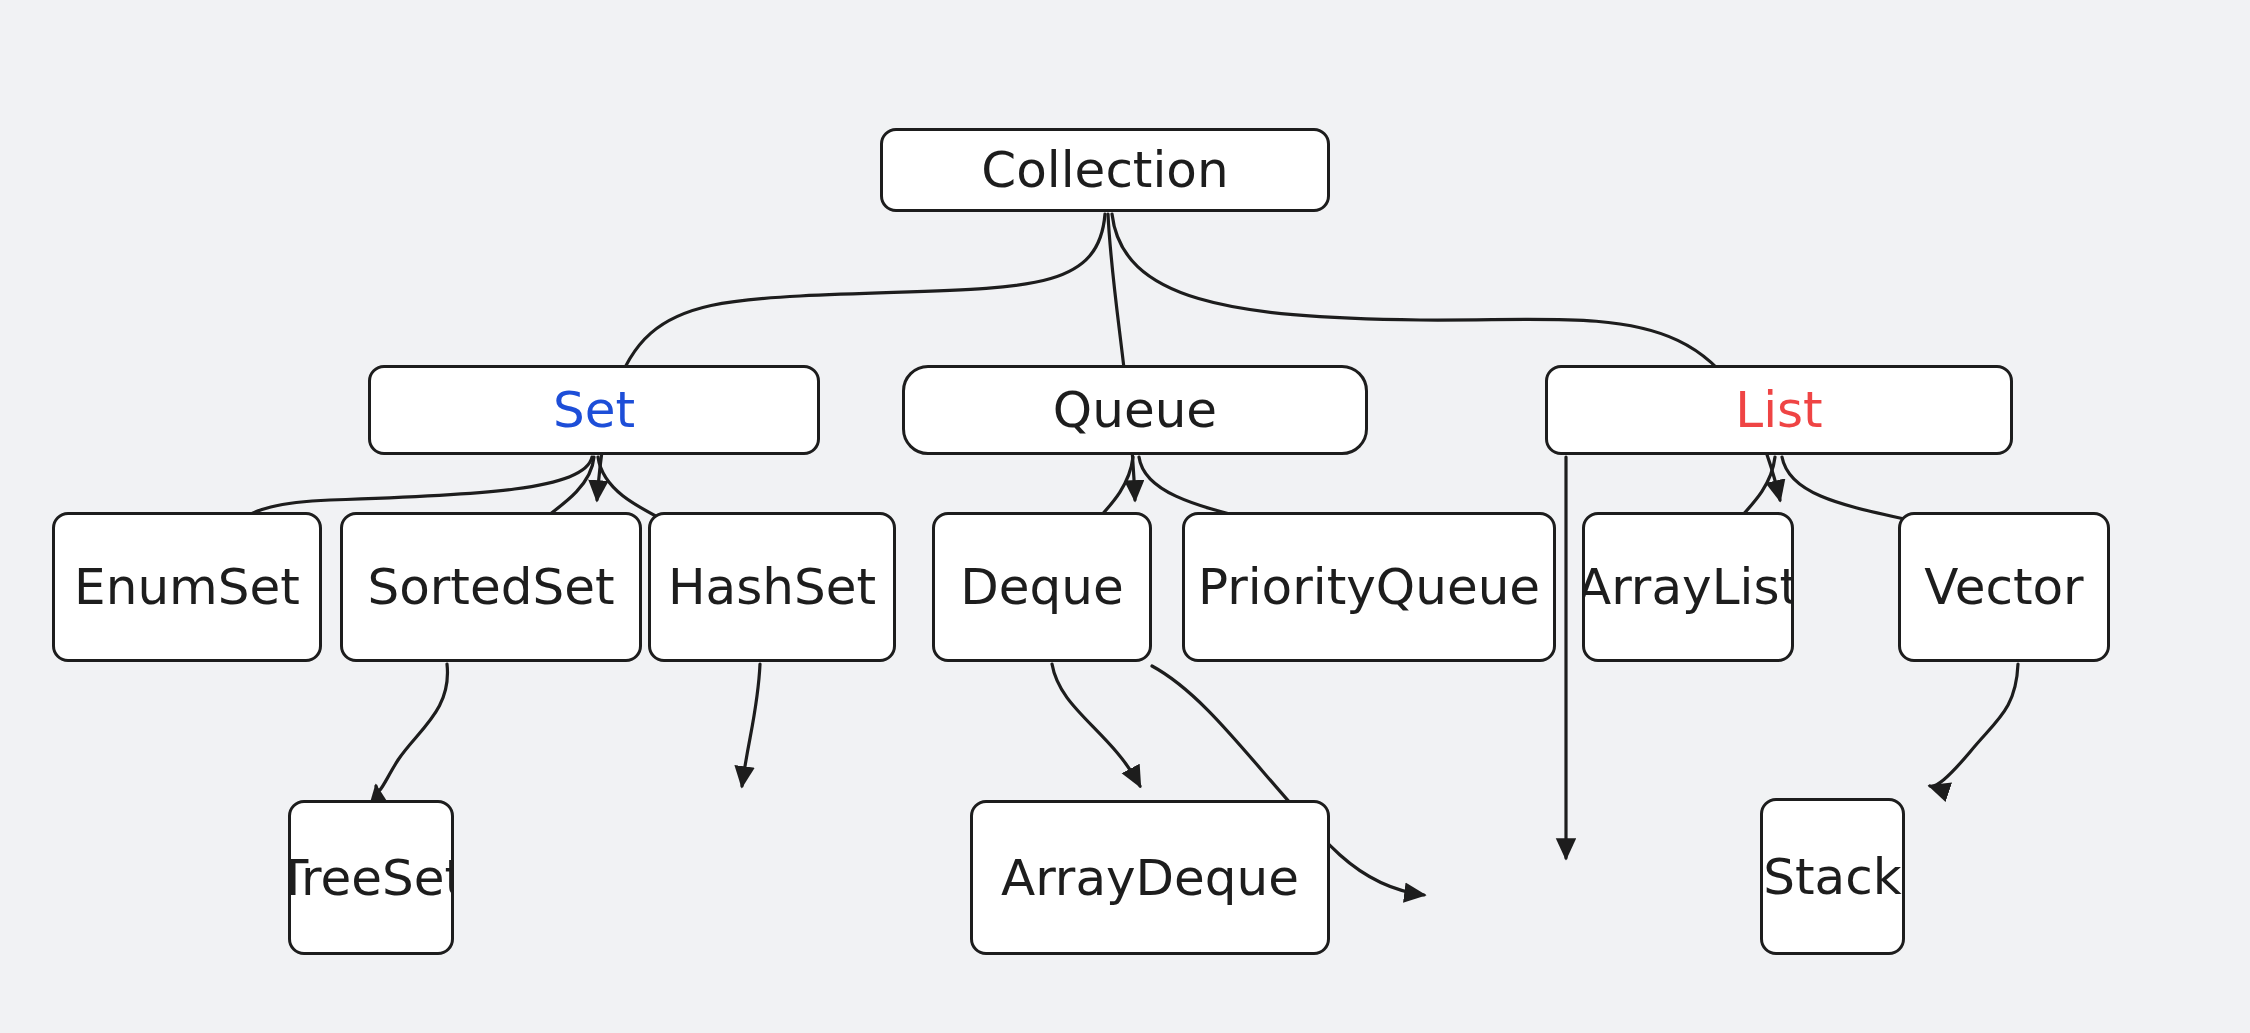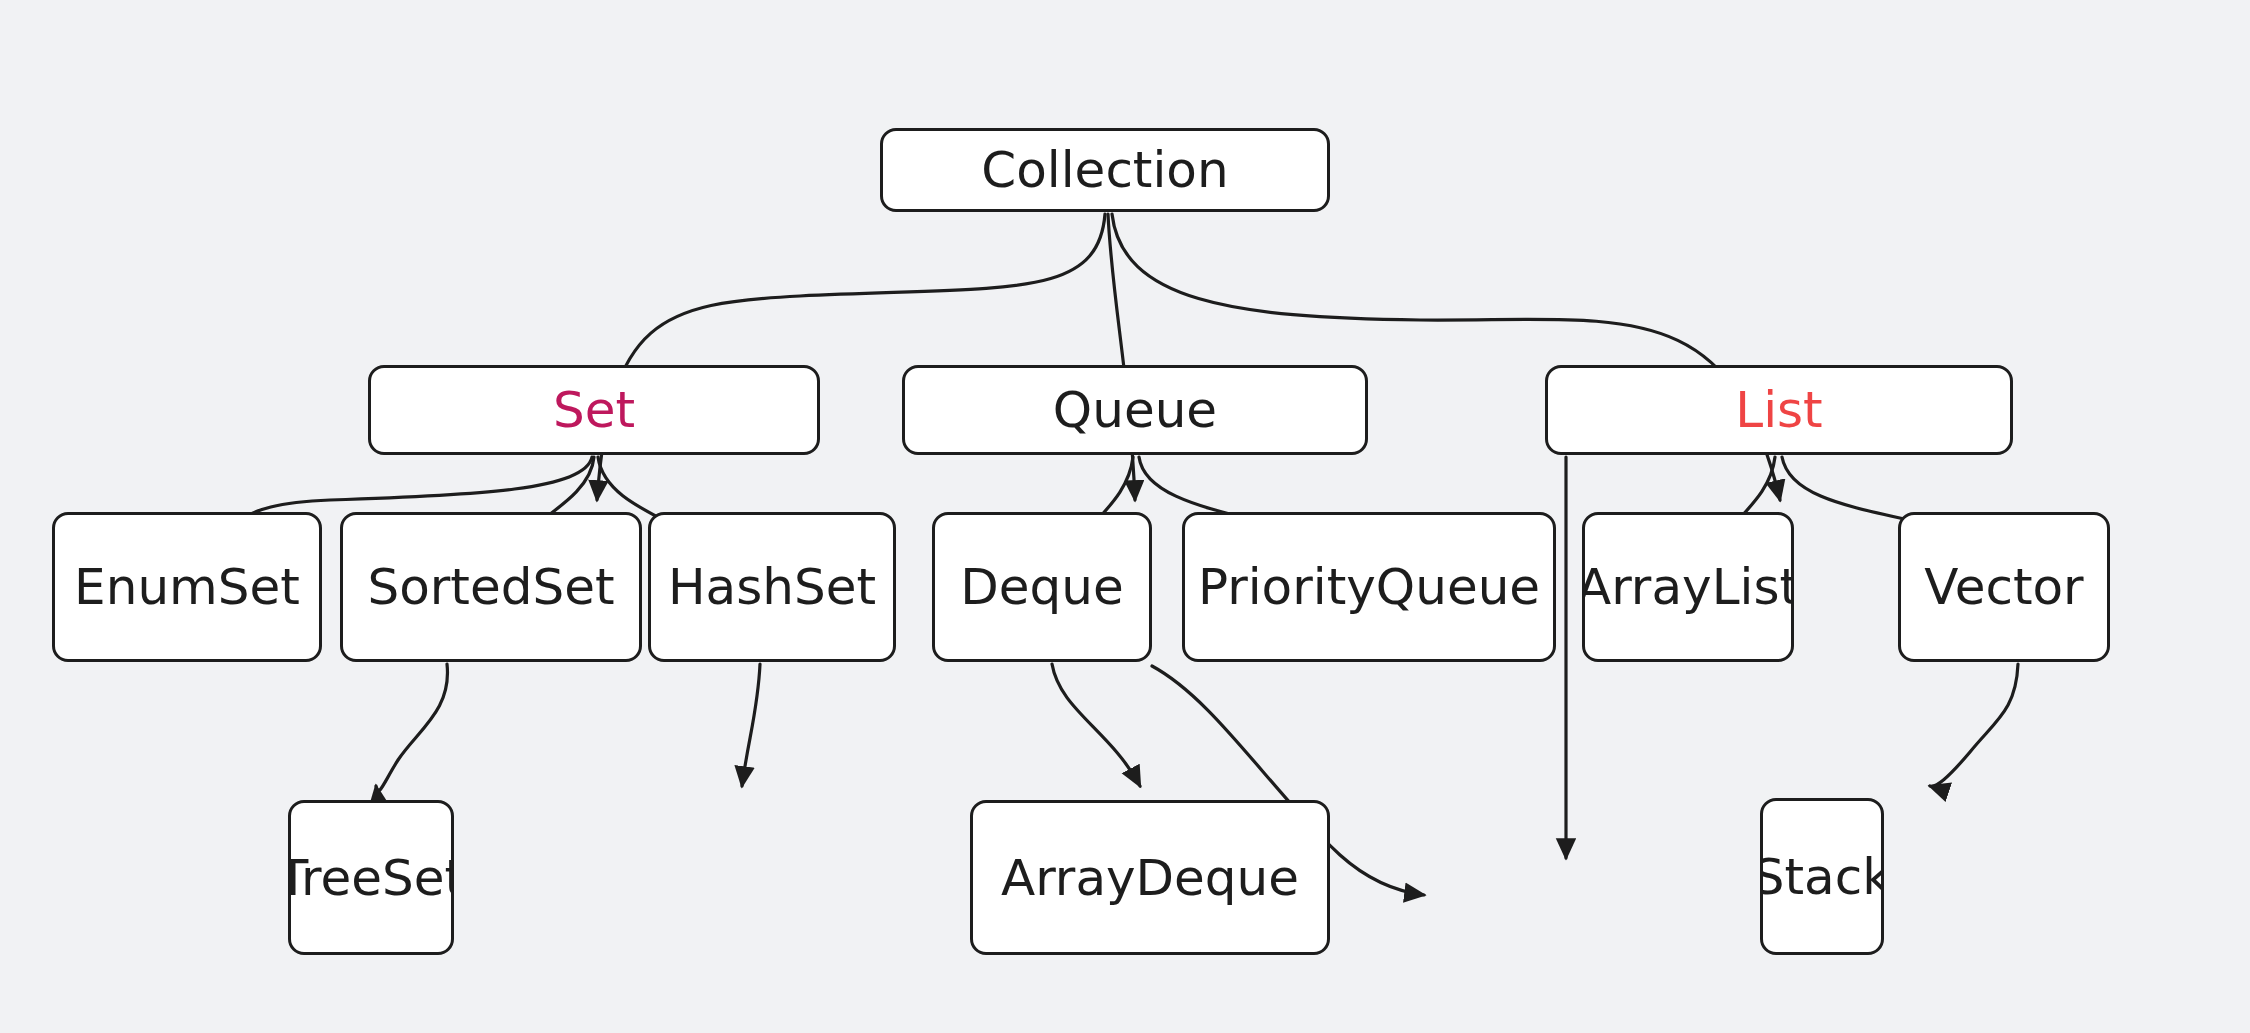--- a/index.html
+++ b/index.html
@@ -83,23 +83,23 @@
         <path d="M 1152 666 C 1215 700 1270 790 1340 855 C 1370 882 1400 892 1424 895" marker-end="url(#arrowhead)" stroke="#1d1d1d"></path>
         <path d="M 2018 664 C 2016 710 1996 720 1970 752 C 1948 778 1936 788 1930 786" marker-end="url(#arrowhead)" stroke="#1d1d1d"></path>
       </g>
   </svg>
 
   <div id="node-layer">
       <div class="node" style="left: 880px; top: 128px; width: 450px; height: 84px; background: rgb(255, 255, 255); border-color: rgb(29, 29, 29);">
         <span class="node-label" style="color: rgb(29, 29, 29);">Collection</span>
       </div>
       <div class="node" style="left: 368px; top: 365px; width: 452px; height: 90px; background: rgb(255, 255, 255); border-color: rgb(29, 29, 29);">
-        <span class="node-label" style="color: #be185d;">Set</span>
+        <span class="node-label" style="color: #1d4ed8;">Set</span>
       </div>
-      <div class="node" style="left: 902px; top: 365px; width: 466px; height: 90px; background: rgb(255, 255, 255); border-color: rgb(29, 29, 29);">
+      <div class="node" style="left: 902px; top: 365px; width: 466px; height: 90px; background: rgb(255, 255, 255); border-color: rgb(29, 29, 29); border-radius: 26px;">
         <span class="node-label" style="color: rgb(29, 29, 29);">Queue</span>
       </div>
       <div class="node" style="left: 1545px; top: 365px; width: 468px; height: 90px; background: rgb(255, 255, 255); border-color: rgb(29, 29, 29);">
         <span class="node-label" style="color: #ef4444;">List</span>
       </div>
       <div class="node" style="left: 52px; top: 512px; width: 270px; height: 150px; background: rgb(255, 255, 255); border-color: rgb(29, 29, 29);">
         <span class="node-label" style="color: rgb(29, 29, 29);">EnumSet</span>
       </div>
       <div class="node" style="left: 340px; top: 512px; width: 302px; height: 150px; background: rgb(255, 255, 255); border-color: rgb(29, 29, 29);">
         <span class="node-label" style="color: rgb(29, 29, 29);">SortedSet</span>
@@ -118,18 +118,18 @@
       </div>
       <div class="node" style="left: 1898px; top: 512px; width: 212px; height: 150px; background: rgb(255, 255, 255); border-color: rgb(29, 29, 29);">
         <span class="node-label" style="color: rgb(29, 29, 29);">Vector</span>
       </div>
       <div class="node" style="left: 288px; top: 800px; width: 166px; height: 155px; background: rgb(255, 255, 255); border-color: rgb(29, 29, 29);">
         <span class="node-label" style="color: rgb(29, 29, 29);">TreeSet</span>
       </div>
       <div class="node" style="left: 970px; top: 800px; width: 360px; height: 155px; background: rgb(255, 255, 255); border-color: rgb(29, 29, 29);">
         <span class="node-label" style="color: rgb(29, 29, 29);">ArrayDeque</span>
       </div>
-      <div class="node" style="left: 1760px; top: 798px; width: 124px; height: 157px; background: rgb(255, 255, 255); border-color: rgb(29, 29, 29); justify-content: center;">
+      <div class="node" style="left: 1760px; top: 798px; width: 145px; height: 157px; background: rgb(255, 255, 255); border-color: rgb(29, 29, 29); justify-content: center;">
         <span class="node-label" style="color: rgb(29, 29, 29);">Stack</span>
       </div>
     </div>
 
 </div>
 
 </body></html>

